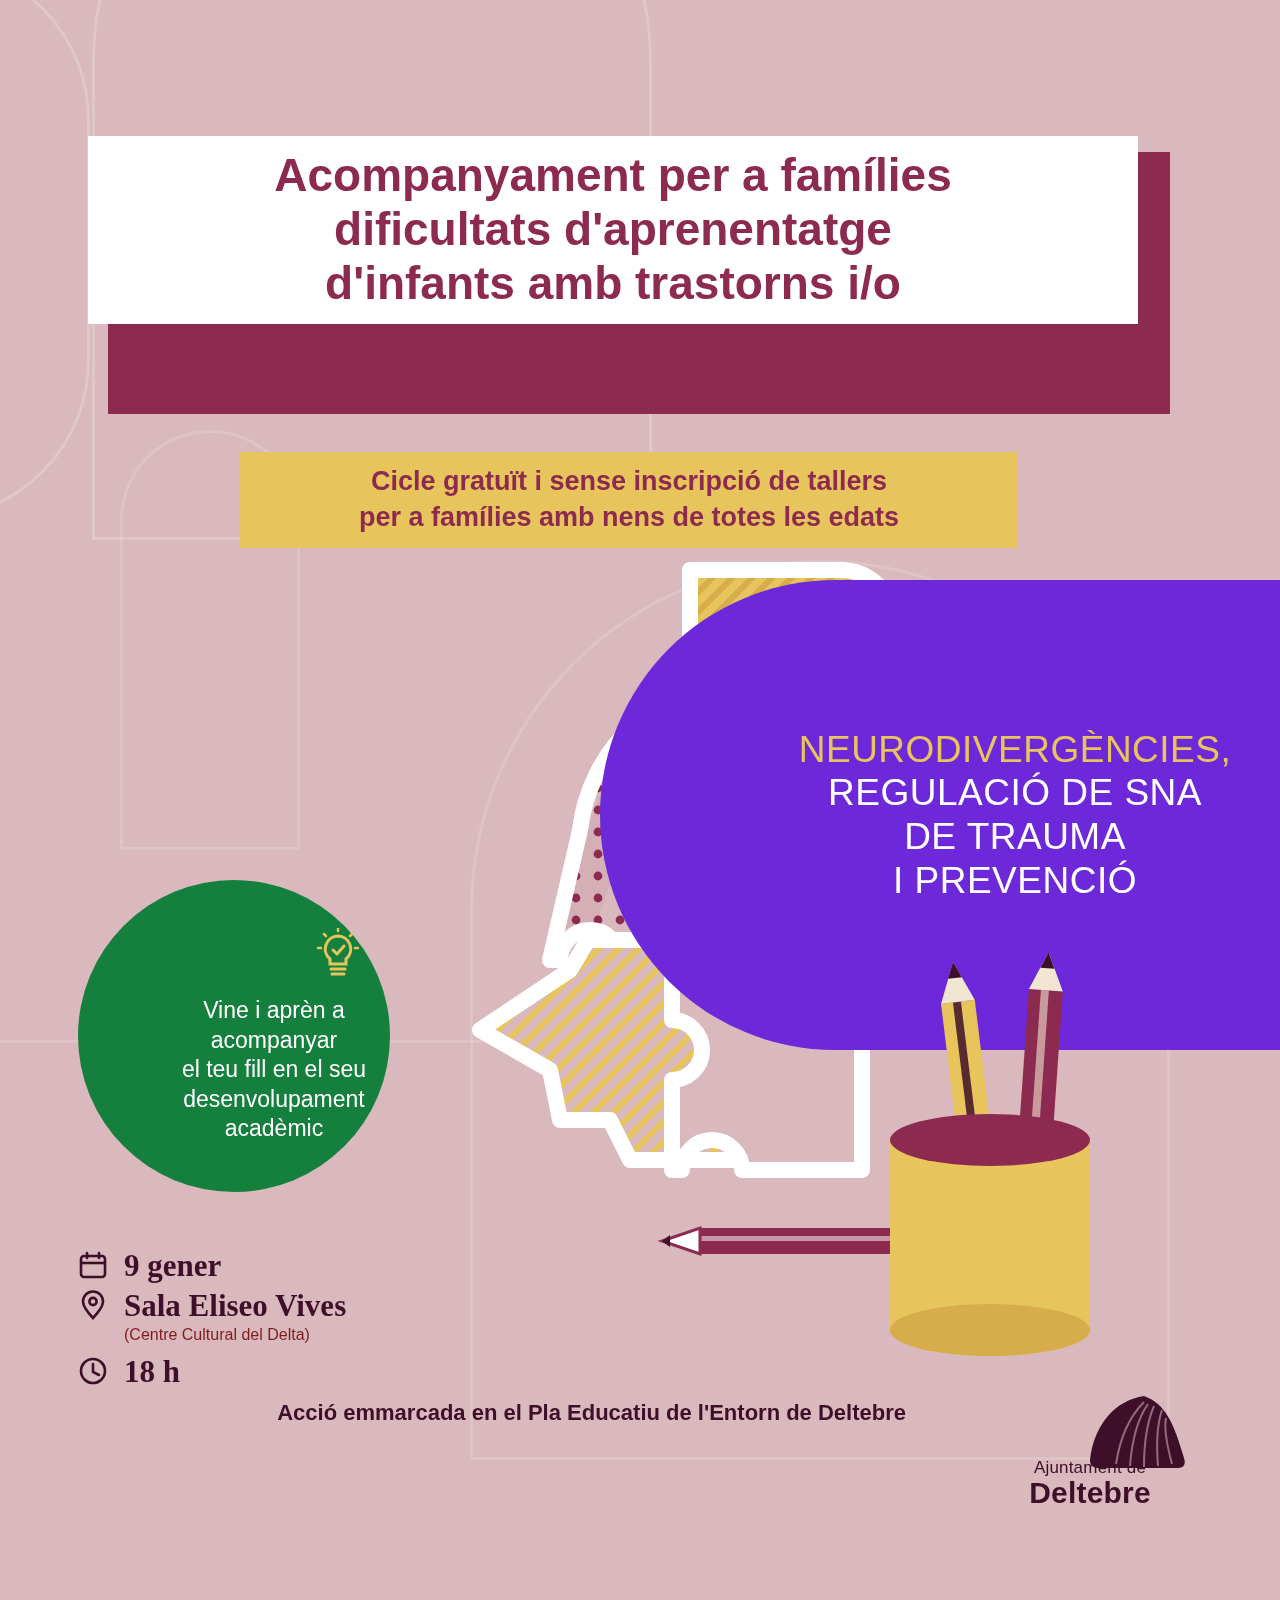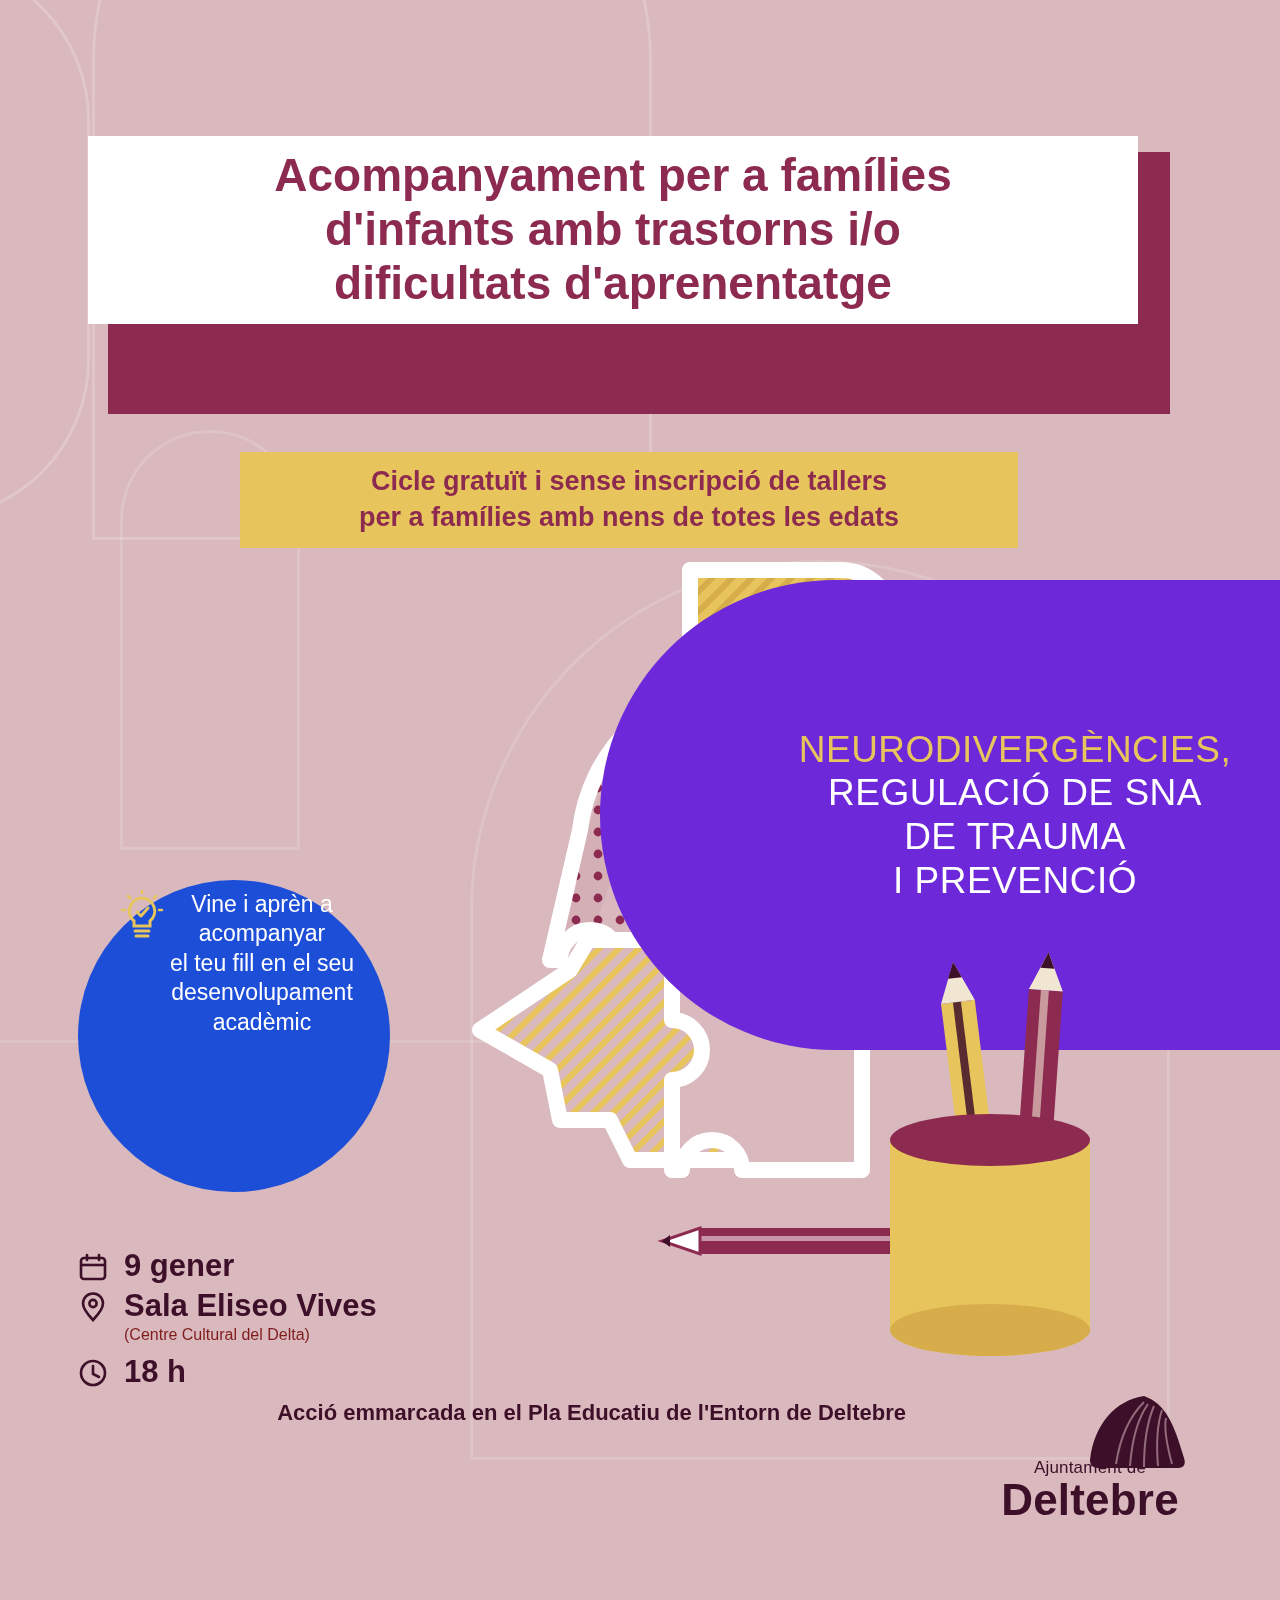--- a/index.html
+++ b/index.html
@@ -130,25 +130,25 @@
     font-size: 37px;
     line-height: 1.18;
     letter-spacing: 0.5px;
   }
 
   
   .tip-circle {
     position: absolute;
     left: 78px; top: 880px;
     width: 312px; height: 312px;
-    background: #1d4ed8;
+    background: #15803d;
     border-radius: 50%;
     display: flex;
-    flex-direction: row;
-    align-items: flex-start;
+    flex-direction: column;
+    align-items: flex-end;
     justify-content: center;
     padding: 10px 24px;
   }
   .tip-icon { margin-bottom: 8px; }
   .tip-text {
     color: #ffffff;
     font-size: 23px;
     line-height: 1.28;
     text-align: center;
   }
@@ -161,60 +161,61 @@
 
   
   .info-block {
     position: absolute;
     left: 76px; top: 1248px;
     width: 830px;
     color: #4a1030;
   }
   .info-row {
     display: flex;
-    align-items: flex-end;
+    align-items: flex-start;
     gap: 14px;
     margin-bottom: 4px;
+    font-family: Liberation Serif, serif;
   }
   .info-ico { width: 34px; height: 34px; flex: 0 0 34px; display: flex; align-items: center; justify-content: center; }
   .info-strong { font-size: 31px; font-weight: bold; color: #3d0f28; }
   .info-sub { font-size: 16px; color: #7f1d1d; margin: -2px 0 10px 48px; }
   .info-note { font-size: 22px; font-weight: bold; color: #3d0f28; margin-top: 10px; text-align: right; }
 
   
   .logo-wrap {
     position: absolute;
     left: 980px; top: 1400px;
     width: 220px; height: 150px;
     display: flex;
     flex-direction: column;
     align-items: center;
   }
   .logo-muni { font-size: 17px; color: #3d0f28; letter-spacing: 0.2px; margin-top: 2px; }
-  .logo-name { font-size: 44px; font-weight: bold; color: #3d0f28; line-height: 1; letter-spacing: 0.2px; }
+  .logo-name { font-size: 30px; font-weight: bold; color: #3d0f28; line-height: 1; letter-spacing: 0.2px; }
   .logo-shell { position: absolute; right: 4px; top: -6px; }
 </style>
 </head>
 <body>
 
 <div class="bg-layer">
   <div class="bg-rect-left"></div>
   <div class="bg-arc-1"></div>
   <div class="bg-arc-2"></div>
   <div class="bg-arc-3"></div>
   <div class="bg-band"></div>
   <div class="bg-ghost-text">AS</div>
 </div>
 
 <div class="title-shadow"></div>
 <div class="title-card">
   <div class="title-text">
     <div>Acompanyament per a famílies</div>
+    <div>dificultats d'aprenentatge</div>
     <div>d'infants amb trastorns i/o</div>
-    <div>dificultats d'aprenentatge</div>
   </div>
 </div>
 
 <div class="subtitle-band">
   <div class="subtitle-text">
     <div>Cicle gratuït i sense inscripció de tallers</div>
     <div>per a famílies amb nens de totes les edats</div>
   </div>
 </div>
 

